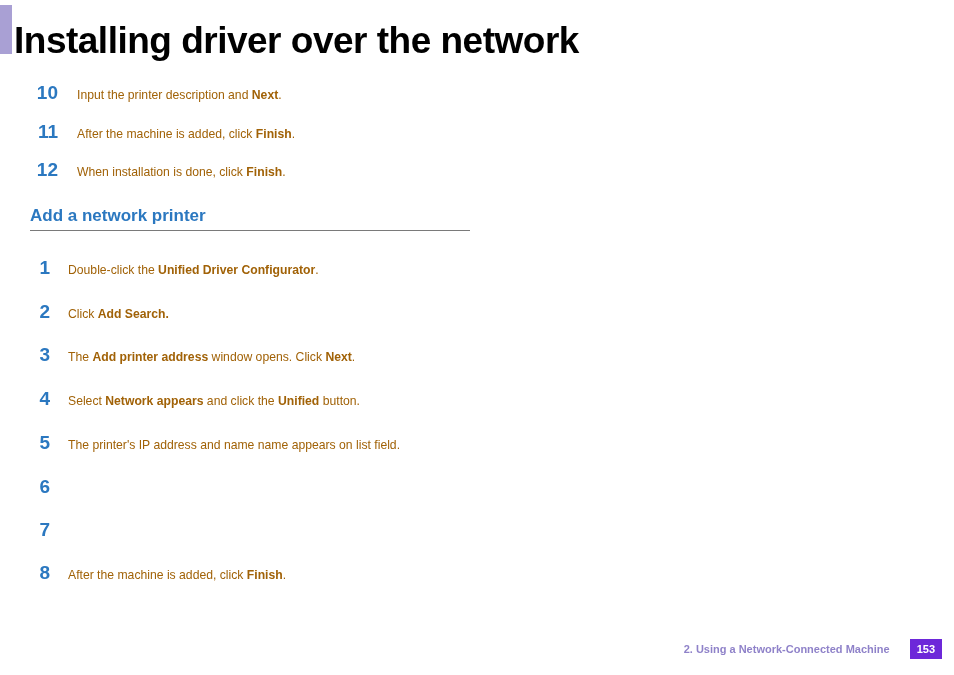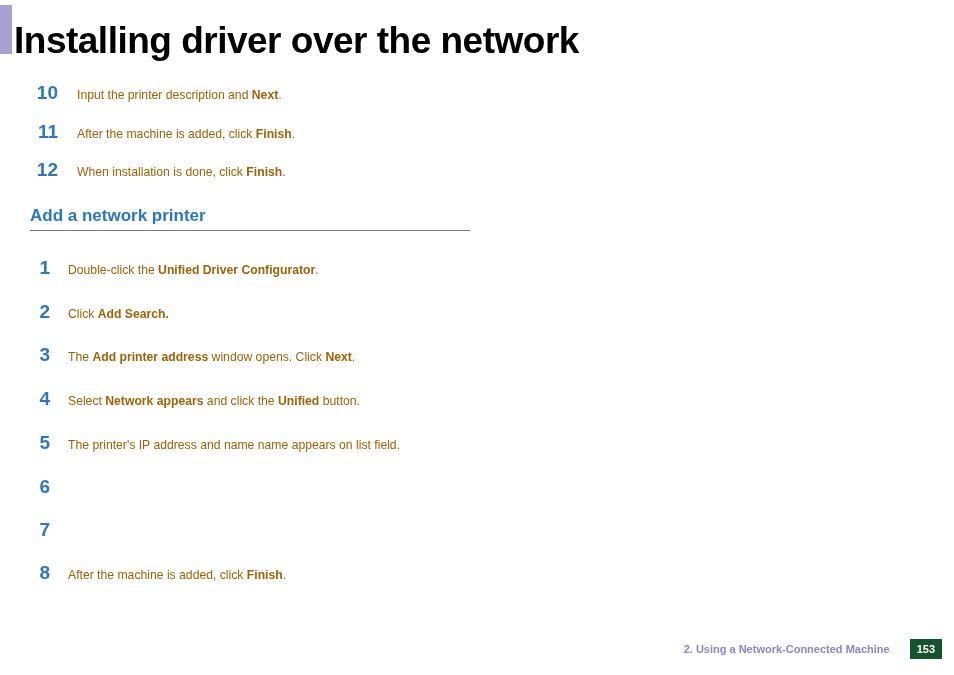--- a/index.html
+++ b/index.html
@@ -82,21 +82,21 @@
       display: flex;
       align-items: center;
       gap: 20px;
     }
     .footer-chapter {
       font-size: 11px;
       font-weight: 700;
       color: #8f82c9;
     }
     .footer-pagenum {
-      background: #14532d;
+      background: #6d28d9;
       color: #fff;
       font-size: 11px;
       font-weight: 700;
       padding: 4px 7px;
     }
   </style>
 </head>
 <body>
 
 <div class="sidebar-accent"></div>

